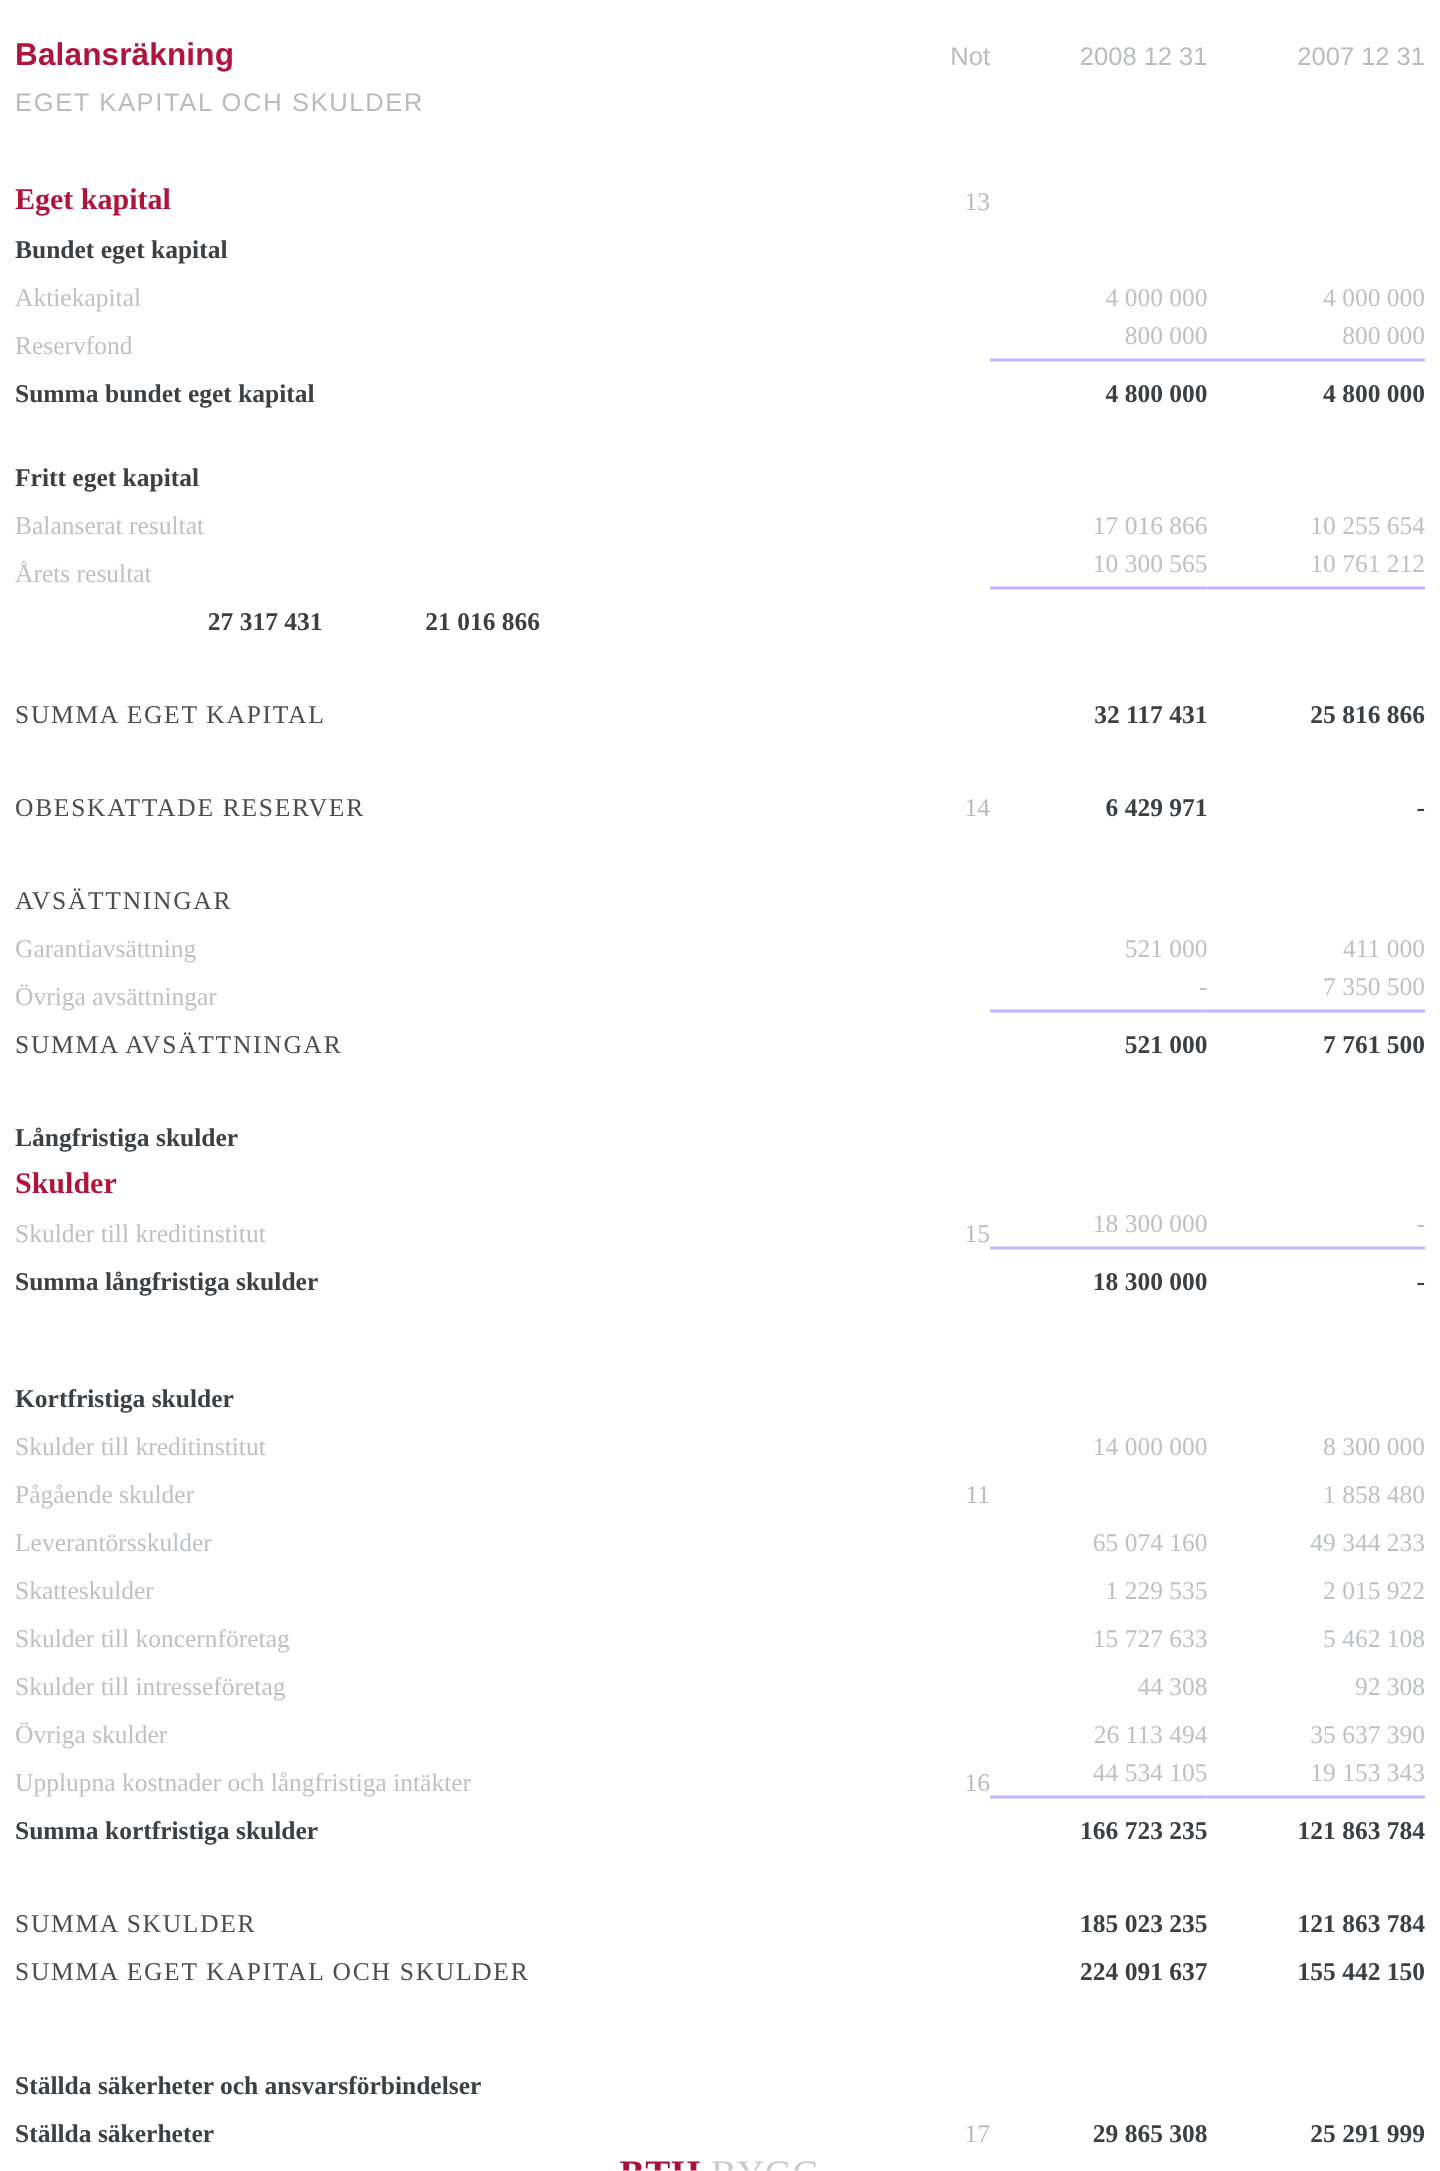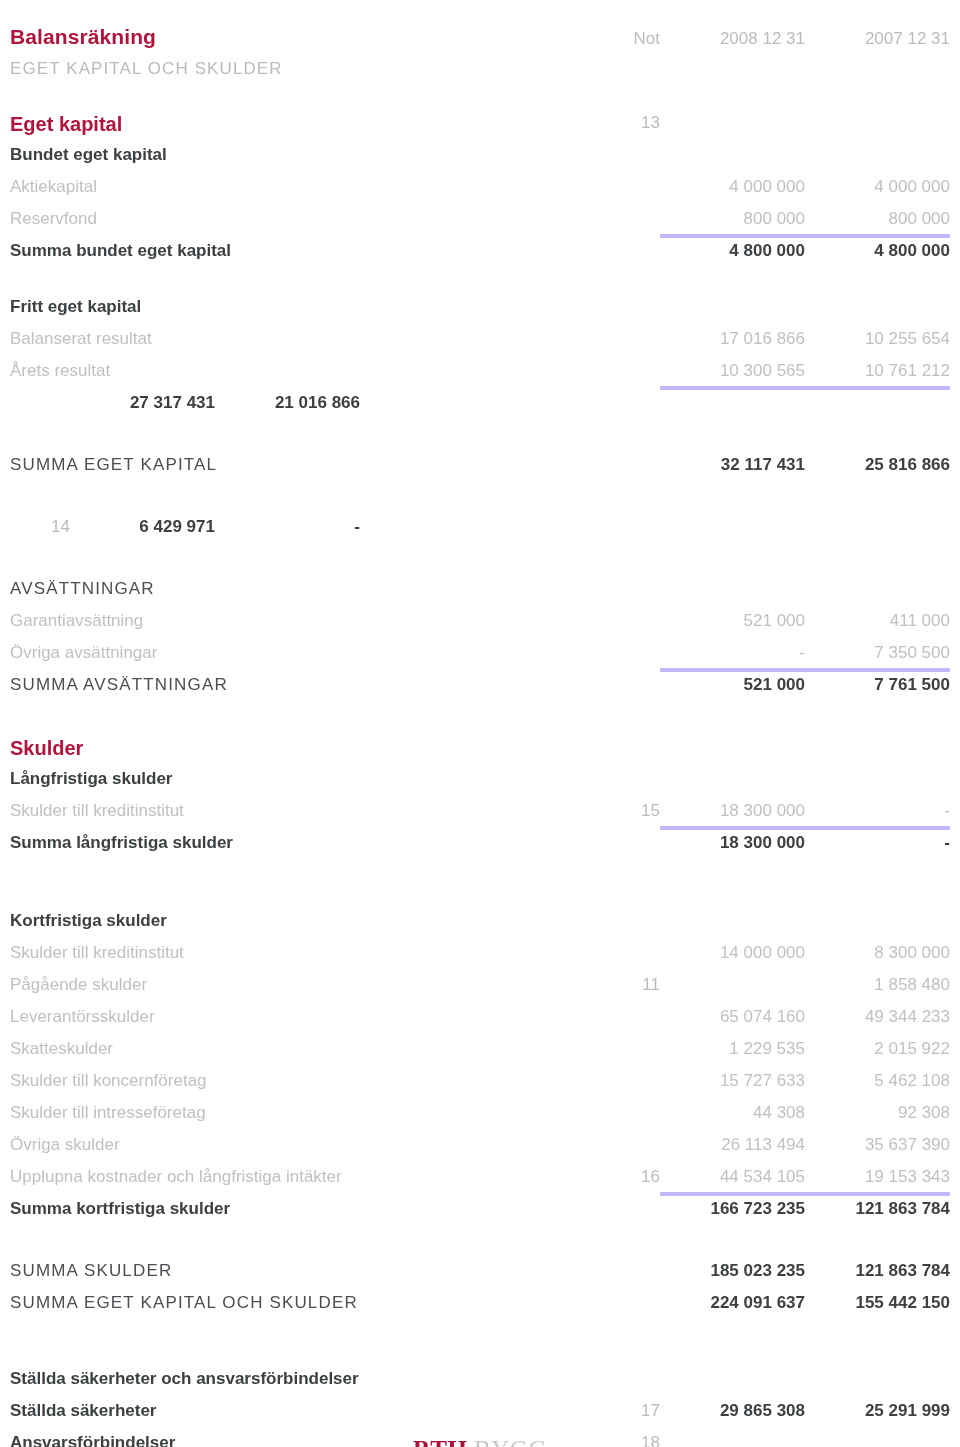--- a/index.html
+++ b/index.html
@@ -51,22 +51,23 @@
     font-size: 17px;
     color: #b9bcbe;
     letter-spacing: 1.1px;
     margin-top: 4px;
     height: 24px;
   }
 
   
   .row {
     display: flex;
-    align-items: flex-start;
+    align-items: flex-end;
     height: 32px;
+    font-family: Liberation Serif, serif;
   }
   .row .label {
     flex: 1 1 auto;
     white-space: nowrap;
     overflow: hidden;
   }
   .row .note {
     width: 60px;
     text-align: right;
     font-size: 17px;
@@ -105,21 +106,21 @@
     color: #4a4e52;
     letter-spacing: 1.15px;
   }
 
   .v-item   { color: #bec1c3; }
   .v-total  { color: #3c4043; font-weight: bold; }
   .v-caps   { color: #3c4043; font-weight: bold; }
 
   
   .row.underline .v {
-    border-bottom: 4px solid #c4b5fd;
+    border-bottom: 2px solid #c4b5fd;
     padding-bottom: 5px;
   }
   .sp-14 { height: 14px; }
   .sp-16 { height: 16px; }
   .sp-24 { height: 24px; }
   .sp-30 { height: 30px; }
 
   
   .footer-logo {
     position: absolute;
@@ -218,20 +219,21 @@
   <div class="row">
     <div class="label lbl-caps">SUMMA EGET KAPITAL</div>
     <div class="note"></div>
     <div class="v v-caps">32 117 431</div>
     <div class="v v-caps">25 816 866</div>
   </div>
 
   <div class="sp-30"></div>
 
   <div class="row">
+    <div class="label lbl-caps">OBESKATTADE RESERVER</div>
     <div class="note">14</div>
     <div class="v v-caps">6 429 971</div>
     <div class="v v-caps">-</div>
   </div>
 
   <div class="sp-30"></div>
 
   <div class="row">
     <div class="label lbl-caps">AVSÄTTNINGAR</div>
     <div class="note"></div>
@@ -256,28 +258,28 @@
   <div class="row">
     <div class="label lbl-caps">SUMMA AVSÄTTNINGAR</div>
     <div class="note"></div>
     <div class="v v-caps">521 000</div>
     <div class="v v-caps">7 761 500</div>
   </div>
 
   <div class="sp-30"></div>
 
   <div class="row">
+    <div class="label lbl-sub">Långfristiga skulder</div>
+    <div class="note"></div>
+    <div class="v"></div>
+    <div class="v"></div>
+  </div>
+
+  <div class="row">
     <div class="label lbl-section">Skulder</div>
-    <div class="note"></div>
-    <div class="v"></div>
-    <div class="v"></div>
-  </div>
-
-  <div class="row">
-    <div class="label lbl-sub">Långfristiga skulder</div>
     <div class="note"></div>
     <div class="v"></div>
     <div class="v"></div>
   </div>
 
   <div class="row underline">
     <div class="label lbl-item">Skulder till kreditinstitut</div>
     <div class="note">15</div>
     <div class="v v-item">18 300 000</div>
     <div class="v v-item">-</div>

